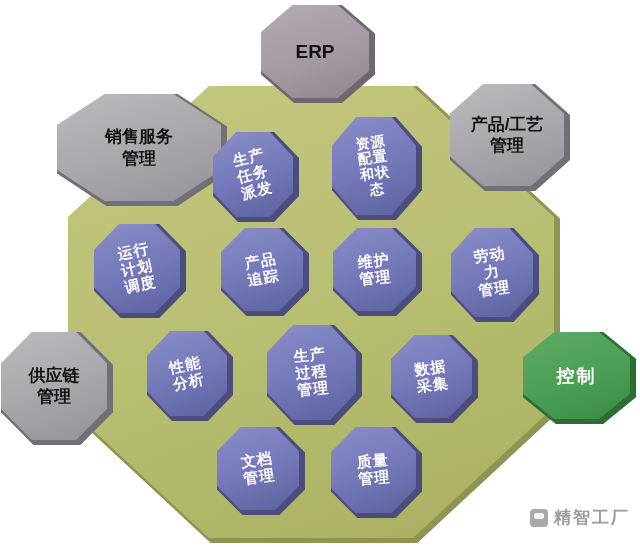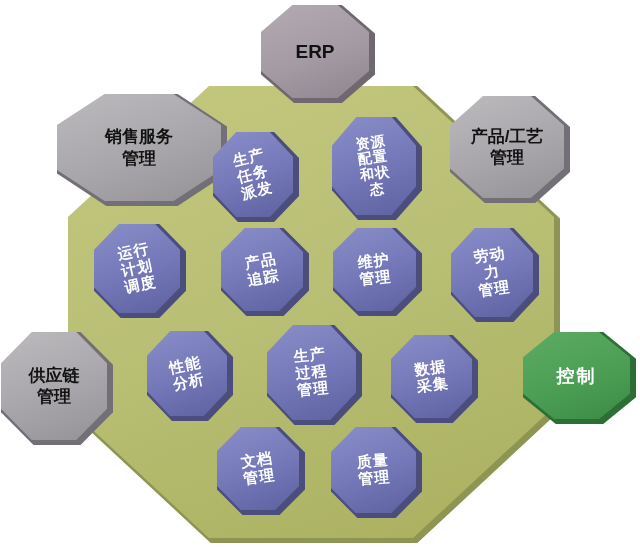--- a/index.html
+++ b/index.html
@@ -75,21 +75,21 @@
     <div class="lbl">ERP</div>
   </div>
 
   <div class="oct gray" style="left:57px;top:94px;width:122px;height:112px;padding-left:48px;">
     <div class="side"></div>
     <div class="face"></div>
     <div class="lbl">销售服务
 管理</div>
   </div>
 
-  <div class="oct gray" style="left:450px;top:96px;width:120px;height:107px;">
+  <div class="oct gray" style="left:450px;top:84px;width:120px;height:107px;">
     <div class="side"></div>
     <div class="face"></div>
     <div class="lbl">产品/工艺
 管理</div>
   </div>
 
   <div class="oct gray" style="left:1px;top:332px;width:112px;height:113px;">
     <div class="side"></div>
     <div class="face"></div>
     <div class="lbl">供应链
@@ -178,14 +178,18 @@
 管理</div>
   </div>
 
   <div class="oct module" style="left:331px;top:427px;width:91px;height:91px;">
     <div class="side"></div>
     <div class="face"></div>
     <div class="lbl" style="transform:rotate(-5deg);">质量
 管理</div>
   </div>
 
+  <div class="watermark">
+    <span class="brand-icon"></span>
+    <span>精智工厂</span>
+  </div>
 
 </div>
 
 </body></html>

